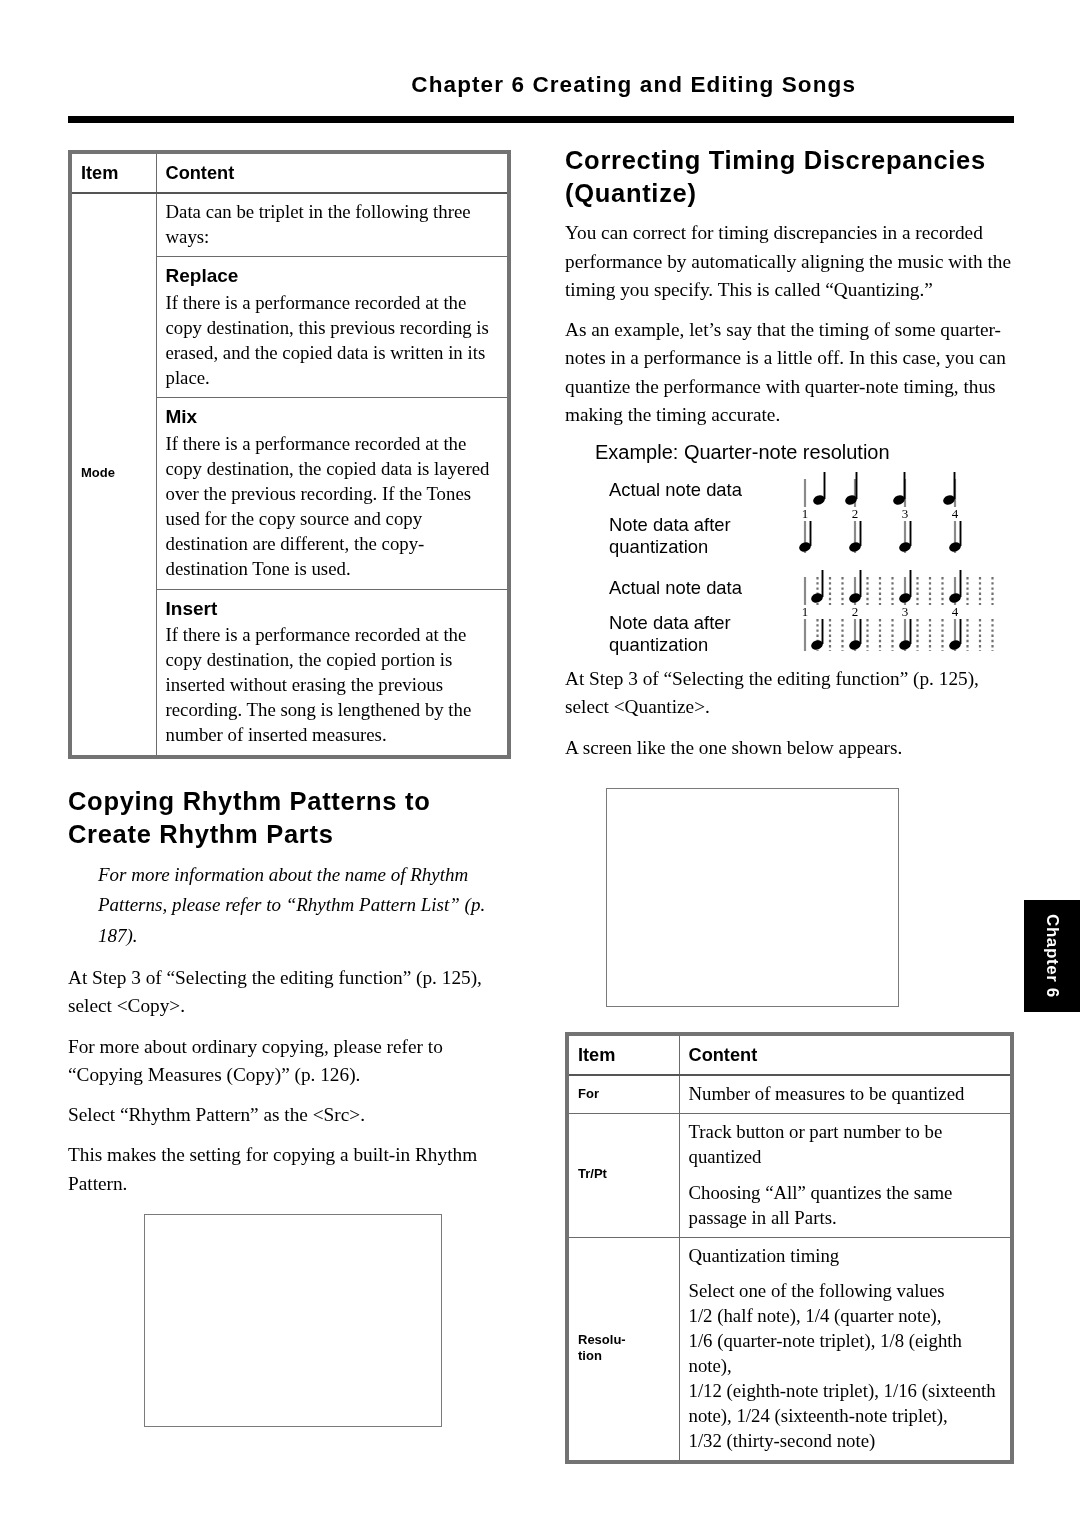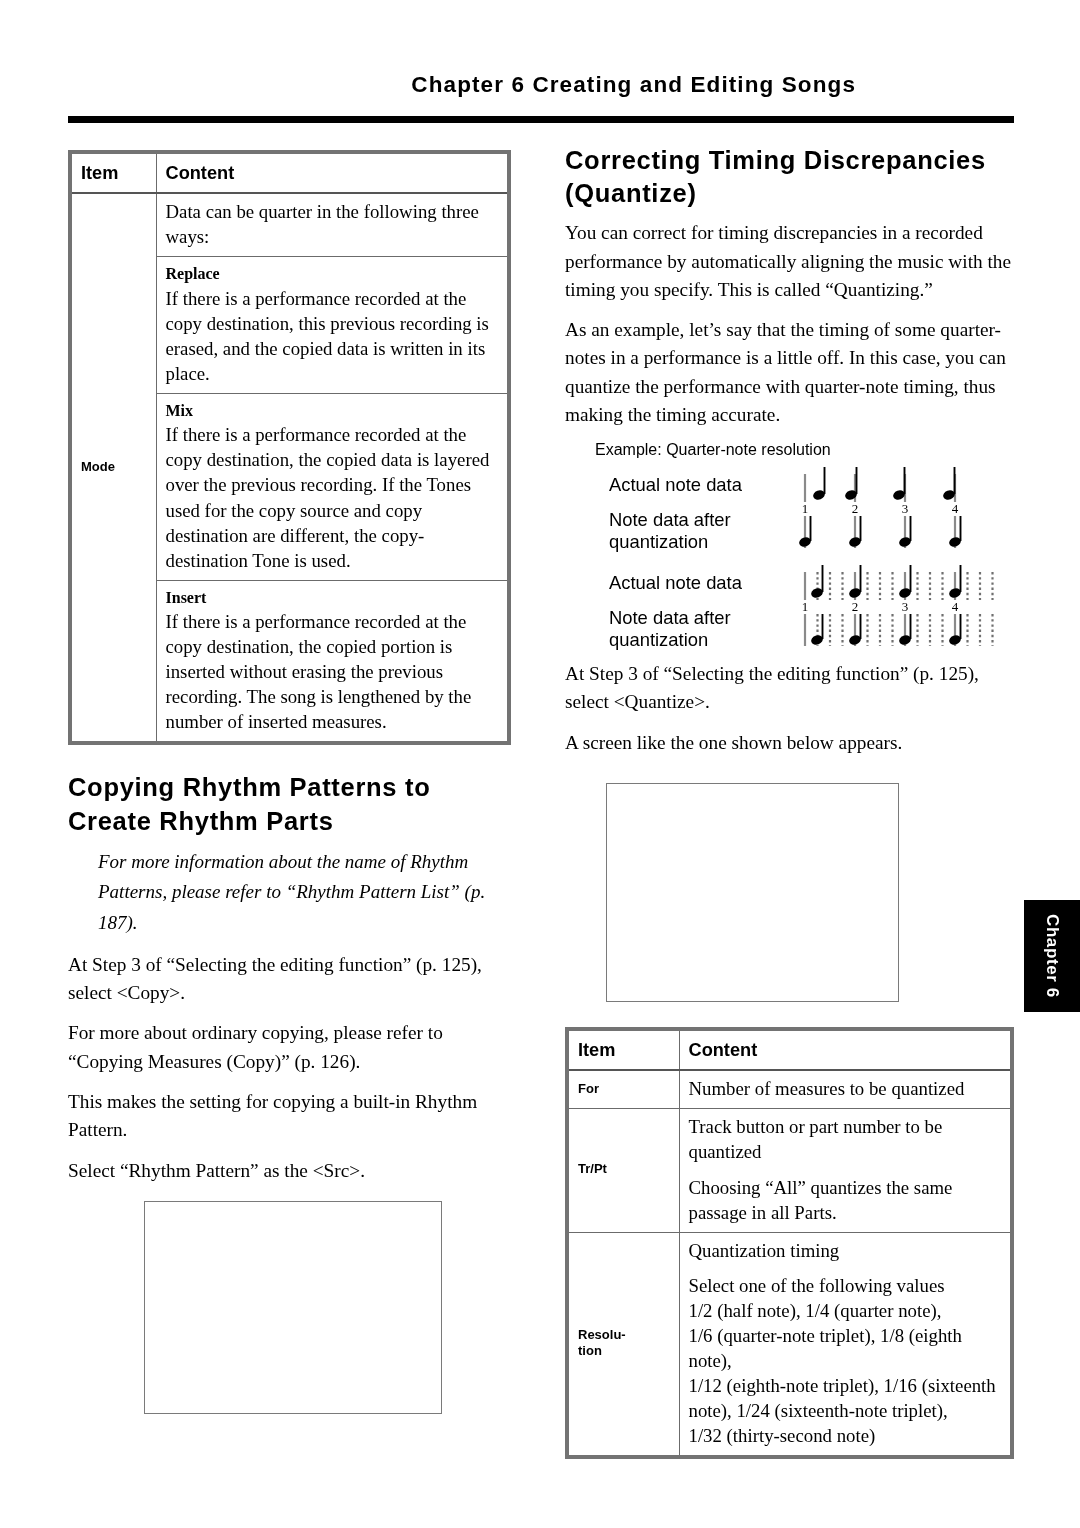--- a/index.html
+++ b/index.html
@@ -100,43 +100,43 @@
   }
   table.dtab td.itemcell {
     font-family: "Liberation Sans", sans-serif;
     font-weight: bold;
     font-size: 13px;
     vertical-align: middle;
     text-align: left;
     line-height: 1.24;
   }
   .sub-lbl {
-    font-family: Liberation Serif, serif;
-    font-weight: bold;
-    font-size: 16px;
+    font-family: Liberation Sans, sans-serif;
+    font-weight: bold;
+    font-size: 19px;
     display: block;
     line-height: 1.45;
   }
   .cellpara { margin: 0; }
   .cellpara + .cellpara { margin-top: 10px; }
 
   
   .shotbox {
     border: 1.6px solid #7a7a7a;
     background: #ffffff;
     box-sizing: border-box;
   }
   .shotbox.left  { width: 298px; height: 213px; margin: 16px 0 0 76px; }
   .shotbox.right { width: 293px; height: 219px; margin: 26px 0 0 41px; }
 
   
   .fig { margin: 11px 0 4px 30px; }
   .fig-cap {
     font-family: "Liberation Sans", sans-serif;
-    font-size: 16px;
+    font-size: 20px;
     margin: 10px 0 3px 0;
   }
   .fig-row {
     display: flex;
     align-items: center;
     height: 46px;
   }
   .fig-row .rowlabel {
     font-family: "Liberation Sans", sans-serif;
     font-size: 18.4px;
@@ -197,21 +197,21 @@
         <col style="width:86px">
         <col>
       </colgroup>
     <tbody>
       <tr>
         <td class="hdr">Item</td>
         <td class="hdr">Content</td>
       </tr>
       <tr>
         <td class="itemcell" rowspan="4">Mode</td>
-        <td>Data can be quarter in the following three ways:</td>
+        <td>Data can be triplet in the following three ways:</td>
       </tr>
       <tr>
         <td>
           <span class="sub-lbl">Replace</span>
           <span>If there is a performance recorded at the copy destination, this previous recording is erased, and the copied data is written in its place.</span>
         </td>
       </tr>
       <tr>
         <td>
           <span class="sub-lbl">Mix</span>
@@ -225,22 +225,22 @@
         </td>
       </tr>
     </tbody>
   </table>
 
   <h2 class="sec-head" style="margin-top:26px">Copying Rhythm Patterns to Create Rhythm Parts</h2>
 
   <p class="note">For more information about the name of Rhythm Patterns, please refer to “Rhythm Pattern List” (p. 187).</p>
   <p class="body">At Step 3 of “Selecting the editing function” (p. 125), select &lt;Copy&gt;.</p>
   <p class="body">For more about ordinary copying, please refer to “Copying Measures (Copy)” (p. 126).</p>
+  <p class="body">Select “Rhythm Pattern” as the &lt;Src&gt;.</p>
   <p class="body">This makes the setting for copying a built-in Rhythm Pattern.</p>
-  <p class="body">Select “Rhythm Pattern” as the &lt;Src&gt;.</p>
 
   <div class="shotbox left"></div>
 
 </div>
 
 <div class="col-right">
 
   <h2 class="sec-head">Correcting Timing Discrepancies (Quantize)</h2>
 
   <p class="body">You can correct for timing discrepancies in a recorded performance by automatically aligning the music with the timing you specify. This is called “Quantizing.”</p>

